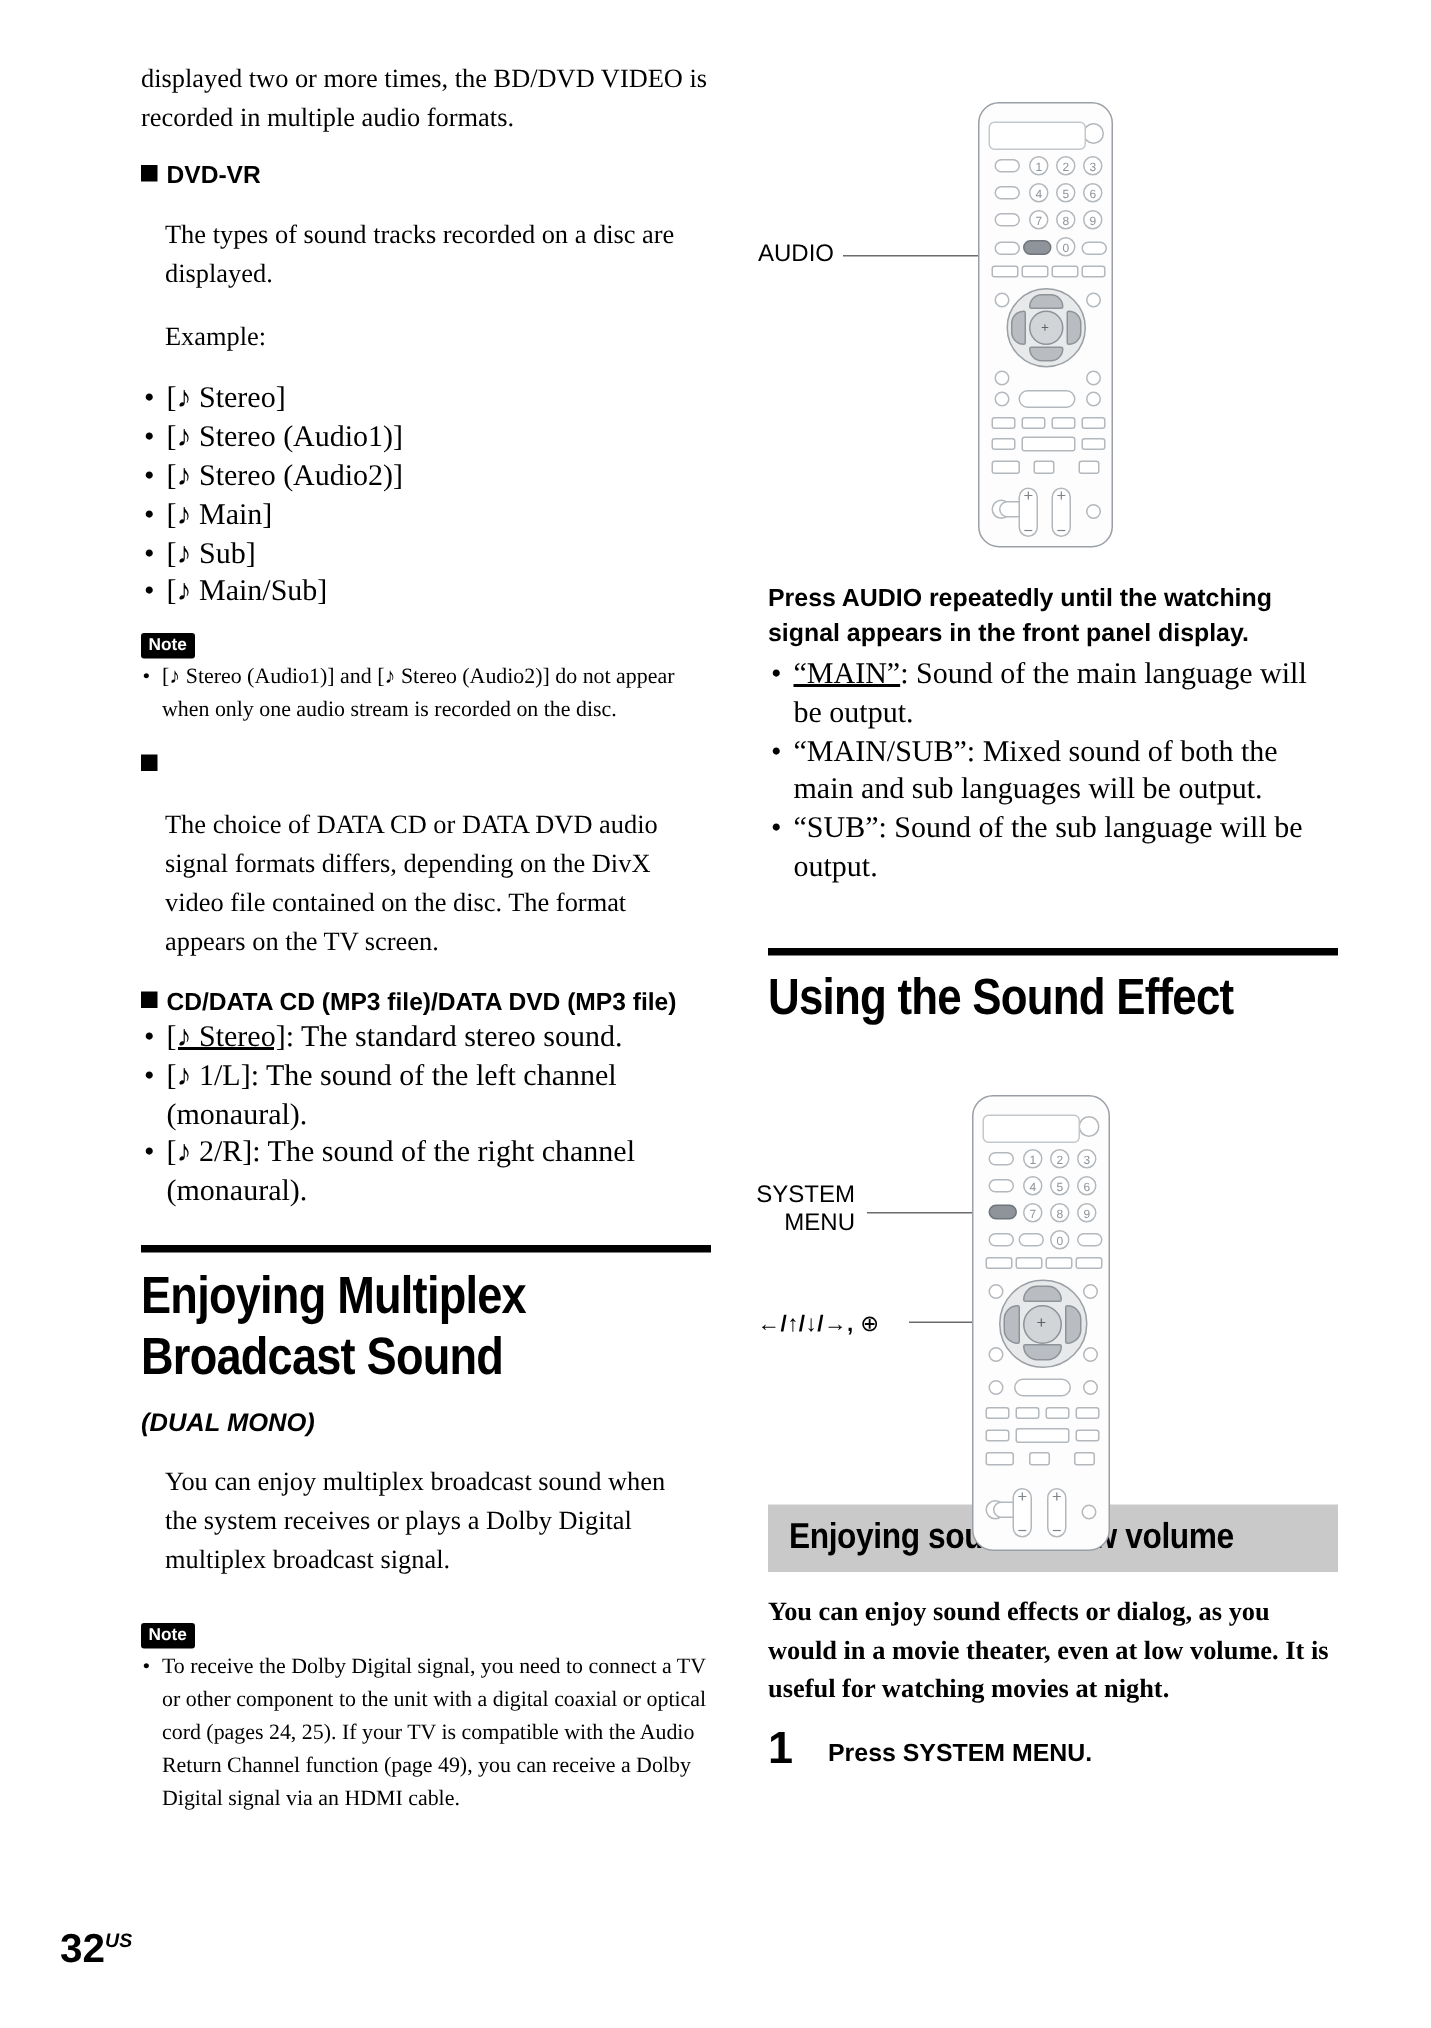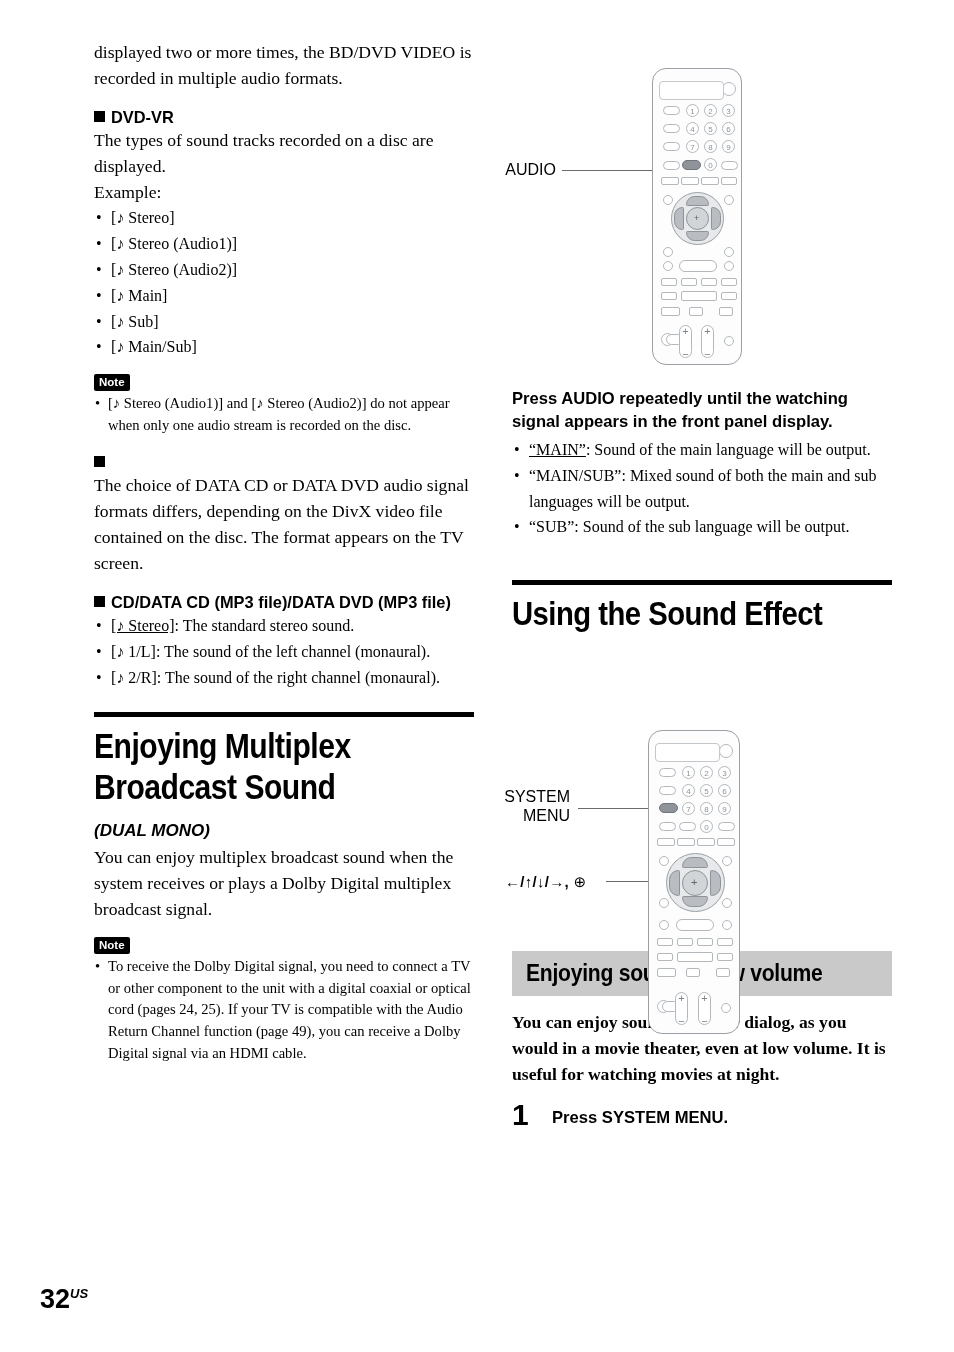--- a/index.html
+++ b/index.html
@@ -18,21 +18,21 @@
   .col-right{position:absolute; left:512px; top:40px; width:380px;}
 
   
   .body-text{
     font-family:"Liberation Serif", serif;
     font-size:17.6px;
     line-height:25.8px;
     text-align:left;
     margin:0;
   }
-  .tight{margin:0;}
+  .tight{margin:16px;}
 
   
   .sub-head{
     font-family:"Liberation Sans", sans-serif;
     font-weight:bold;
     font-size:16.4px;
     line-height:22.5px;
     margin:14px 0 0 0;
   }
   .sub-head .sq{
@@ -45,21 +45,21 @@
 
   
   ul.blist{
     list-style:none;
     margin:0; padding:0;
   }
   ul.blist > li{
     position:relative;
     padding-left:17px;
     font-family:"Liberation Serif", serif;
-    font-size:16px;
+    font-size:20px;
     line-height:25.8px;
   }
   ul.blist > li::before{
     content:"\2022";
     position:absolute; left:2px; top:0;
   }
   .u{ text-decoration:underline; }
 
   
   .note-badge{

